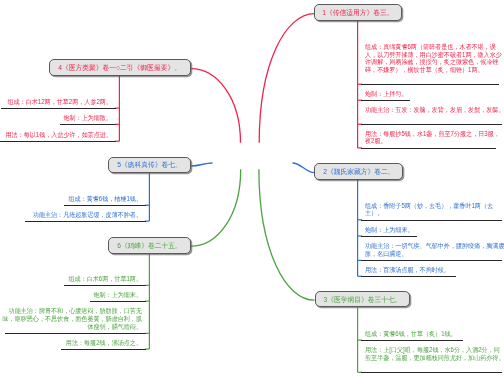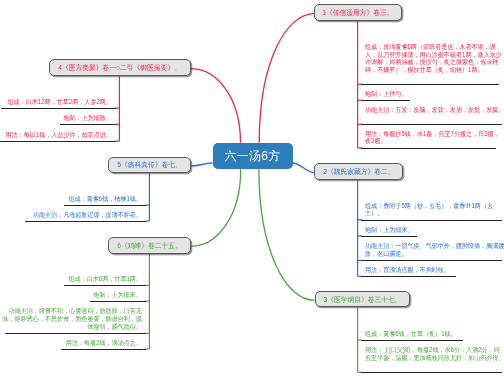--- a/index.html
+++ b/index.html
@@ -58,23 +58,20 @@
     <path d="M 149.4 173.3 L 149.4 221.1" fill="none" stroke="#2f6fd0" stroke-width="1.2"></path>
     <path d="M 144.9 205.2 L 149.4 205.2" fill="none" stroke="#2f6fd0" stroke-width="1.2"></path>
     <path d="M 144.9 221.1 L 149.4 221.1" fill="none" stroke="#2f6fd0" stroke-width="1.2"></path>
     <path d="M 149.4 253.6 L 149.4 349.0" fill="none" stroke="#4aa33e" stroke-width="1.2"></path>
     <path d="M 144.9 285.3 L 149.4 285.3" fill="none" stroke="#4aa33e" stroke-width="1.2"></path>
     <path d="M 144.9 301.1 L 149.4 301.1" fill="none" stroke="#4aa33e" stroke-width="1.2"></path>
     <path d="M 144.9 333.3 L 149.4 333.3" fill="none" stroke="#4aa33e" stroke-width="1.2"></path>
     <path d="M 144.9 349.0 L 149.4 349.0" fill="none" stroke="#4aa33e" stroke-width="1.2"></path>
   </svg>
 
-  <div class="root" style="left:212.5px;top:142.8px;width:80.0px;height:26.4px;background:#2e7ebd;">
-    <span class="lbl" style="color:#ffffff;">六一汤6方</span>
-  </div>
 
   <div class="node" style="left:314.3px;top:4.4px;width:87.5px;height:16.6px;">
     <span class="lbl" style="color:#f0234a;">1《传信适用方》卷三。</span>
   </div>
   <div class="leaf side-r" style="left:364.60px;top:42.75px;transform:scaleX(0.933);color:#f0234a;"><span>组成：真绵黄耆6两（箭簳者是也，木者不堪，误人，以刀劈开揉薄，用白沙蜜不破者1两，微入水少许调解，则易涂蘸，搜挼匀，炙之微紫色，候冷锉碎，不嫌罗），横纹甘草（炙，细锉）1两。</span></div>
   <div class="rule" style="left:361.10px;top:84.20px;width:137.50px;"></div>
   <div class="leaf side-r" style="left:364.60px;top:89.75px;transform:scaleX(0.933);color:#f0234a;"><span>炮制：上拌匀。</span></div>
   <div class="rule" style="left:361.10px;top:100.20px;width:49.22px;"></div>
   <div class="leaf side-r" style="left:364.60px;top:106.00px;transform:scaleX(0.933);color:#f0234a;"><span>功能主治：五发：发脑，发背，发眉，发髭，发鬓。</span></div>
   <div class="rule" style="left:361.10px;top:124.20px;width:140.65px;"></div>

